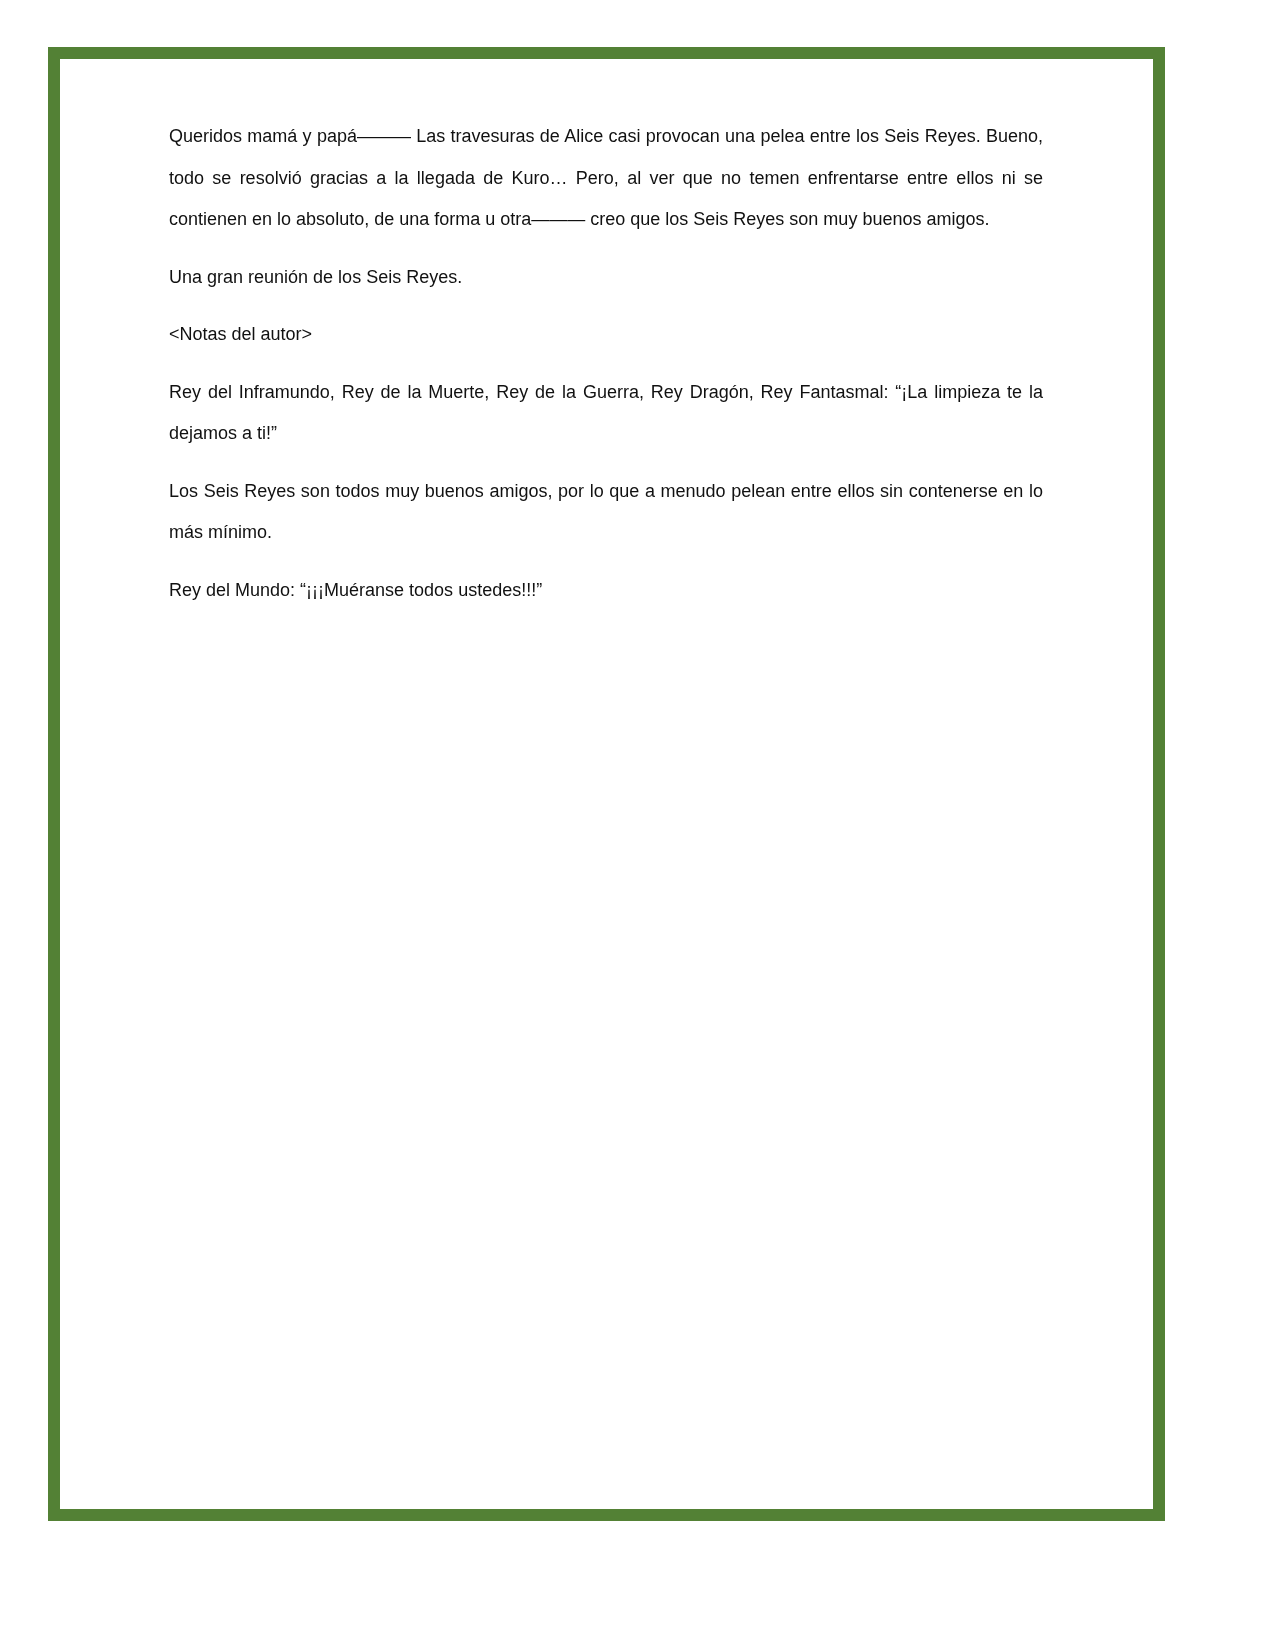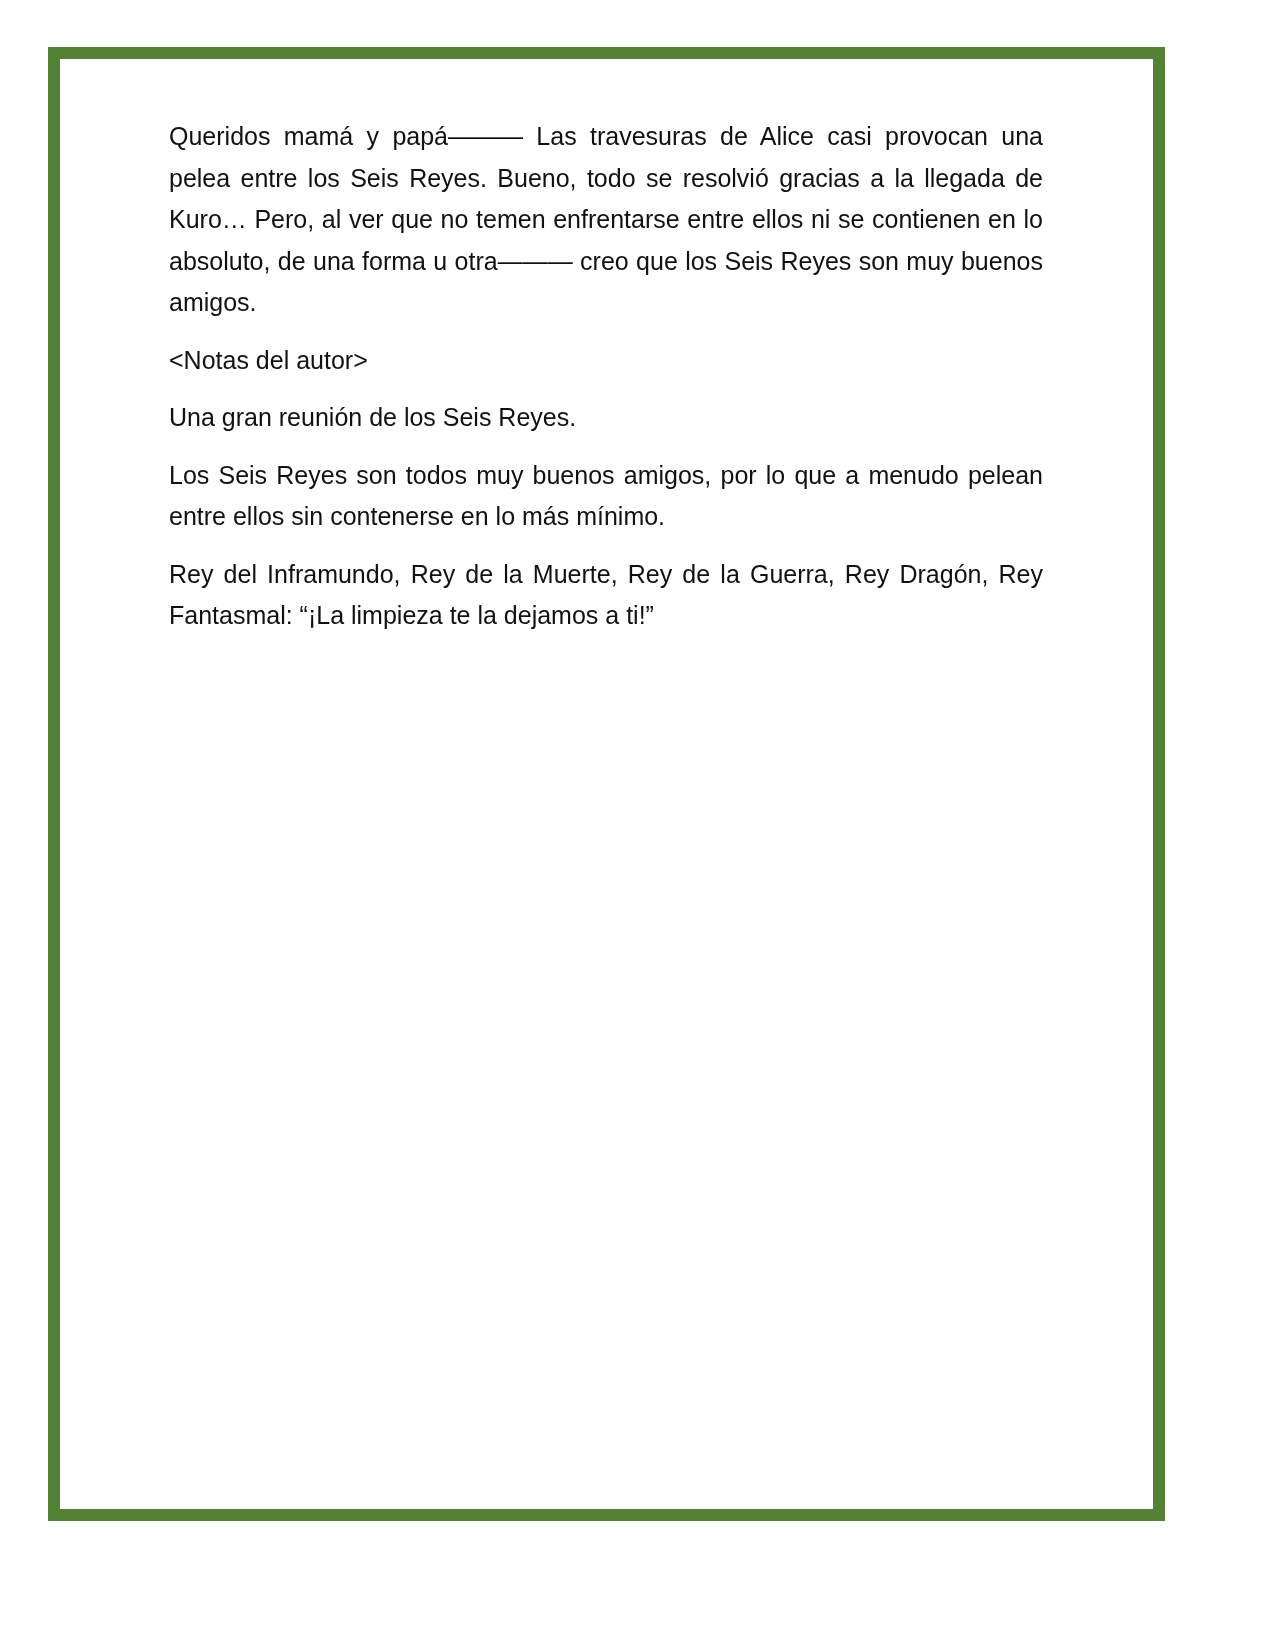--- a/index.html
+++ b/index.html
@@ -9,34 +9,35 @@
       left: 48px; top: 47px;
       width: 1093px; height: 1450px;
       border: 12px solid #538135;
       background: #ffffff;
     }
     .content {
       position: absolute;
       left: 169px; top: 116px;
       width: 874px;
       font-family: "Liberation Sans", sans-serif;
-      font-size: 25px;
+      font-size: 18px;
       color: #111111;
       line-height: 41.5px;
     }
     .content p {
       margin: 0 0 16px 0;
       text-align: justify;
     }
     .content p.last-line-left { text-align-last: left; }
   </style>
 </head>
 <body>
 
 <div class="page-border"></div>
 
 <div class="content">
   <p class="last-line-left">Queridos mamá y papá——— Las travesuras de Alice casi provocan una pelea entre los Seis Reyes. Bueno, todo se resolvió gracias a la llegada de Kuro… Pero, al ver que no temen enfrentarse entre ellos ni se contienen en lo absoluto, de una forma u otra——— creo que los Seis Reyes son muy buenos amigos.</p>
+  <p class="last-line-left">Una gran reunión de los Seis Reyes.</p>
   <p class="last-line-left">&lt;Notas del autor&gt;</p>
-  <p class="last-line-left">Una gran reunión de los Seis Reyes.</p>
+  <p class="last-line-left">Rey del Inframundo, Rey de la Muerte, Rey de la Guerra, Rey Dragón, Rey Fantasmal: “¡La limpieza te la dejamos a ti!”</p>
   <p class="last-line-left">Los Seis Reyes son todos muy buenos amigos, por lo que a menudo pelean entre ellos sin contenerse en lo más mínimo.</p>
-  <p class="last-line-left">Rey del Inframundo, Rey de la Muerte, Rey de la Guerra, Rey Dragón, Rey Fantasmal: “¡La limpieza te la dejamos a ti!”</p>
+  <p class="last-line-left">Rey del Mundo: “¡¡¡Muéranse todos ustedes!!!”</p>
 </div>
 
 </body></html>

